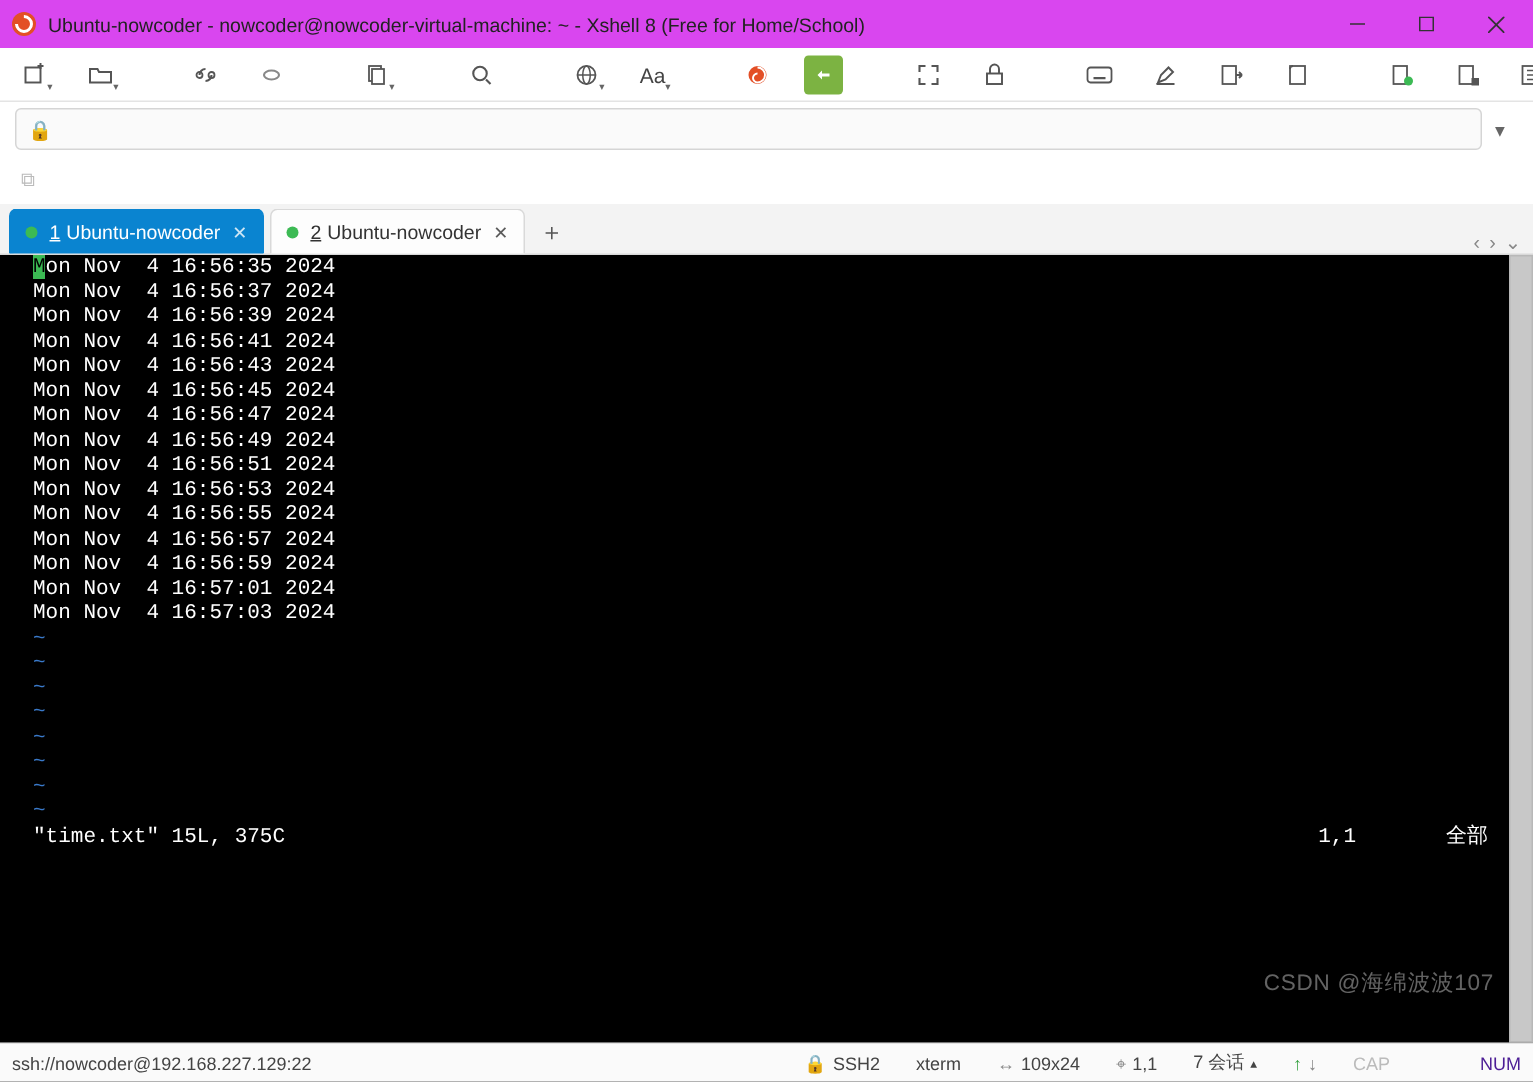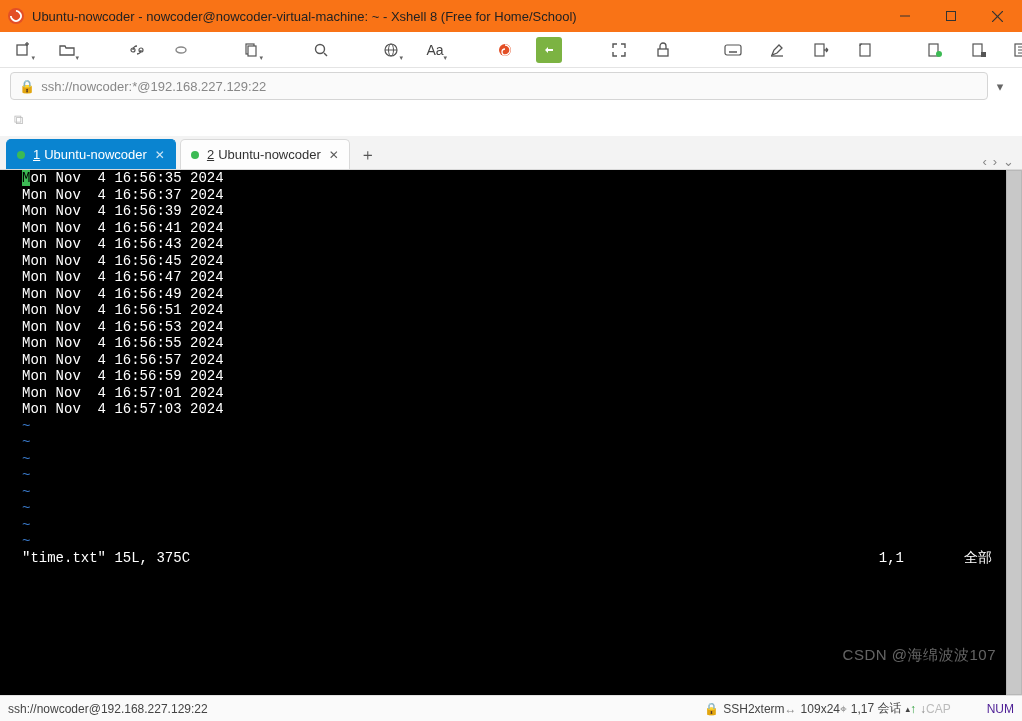--- a/index.html
+++ b/index.html
@@ -1,18 +1,18 @@
 <!DOCTYPE html>
 <html><head>
 <meta charset="utf-8">
 <style>
   * { box-sizing: border-box; margin: 0; padding: 0; }
   html, body { width: 1022px; height: 721px; font-family: "Segoe UI", "Microsoft YaHei", sans-serif; font-size: 13px; background: #f0f0f0; overflow: hidden; }
   .window { display: flex; flex-direction: column; width: 100%; height: 100%; background: #fff; }
-  .titlebar { display: flex; align-items: center; height: 32px; padding: 0 2px 0 8px; background: #f97316; }
+  .titlebar { display: flex; align-items: center; height: 32px; padding: 0 2px 0 8px; background: #d946ef; }
   .titlebar .app-icon { width: 16px; height: 16px; border-radius: 50%; background: #e34f26; display:flex; align-items:center; justify-content:center; }
   .titlebar .app-icon::after{content:""; width:8px;height:8px;border:2px solid #fff;border-radius:50%;border-left-color:transparent;transform:rotate(45deg); }
   .titlebar .title { margin-left: 8px; flex: 1; color: #222; font-size: 13px; white-space: nowrap; overflow: hidden; }
   .win-btn { width: 46px; height: 32px; display: flex; align-items: center; justify-content: center; color: #333; }
   .menubar { display: flex; align-items: center; height: 30px; padding: 0 10px; gap: 2px; }
   .menubar .menu-item { padding: 2px 10px; color: #222; font-size: 14px; }
   .toolbar { display: flex; align-items: center; height: 36px; padding: 0 10px; gap: 18px; border-bottom: 1px solid #e4e4e4; }
   .tbtn { min-width: 26px; height: 26px; display: flex; align-items: center; justify-content: center; color: #444; border-radius: 3px; position: relative; }
   .tbtn .dd { position: absolute; right: 1px; bottom: 1px; font-size: 7px; color: #666; }
   .sep { width: 1px; height: 22px; background: #ddd; margin: 0 4px; }
@@ -35,21 +35,21 @@
   .tab-nav { display:flex; align-items:center; gap:6px; padding-right:8px; color:#888; }
   .terminal-wrap { flex:1; display:flex; background:#000; position:relative; }
   .terminal { flex:1; font-family: "Consolas","Courier New",monospace; font-size:14px; line-height:16.5px; color:#fff; padding:0; white-space:pre; overflow:hidden;margin-left:22px; }
   .terminal .line { height:16.5px; }
   .terminal .tilde { color:#3a7acb; }
   .terminal .cursor { background:#3cba54; color:#000; }
   .terminal .status-row { display:flex; }
   .terminal .status-row .sr-right { margin-left:auto; padding-right:14px; display:flex; gap:60px; }
   .term-scroll { width:16px; background:#f0f0f0; display:flex; flex-direction:column; }
   .term-scroll .thumb { flex:1; background:#c8c8c8; border:1px solid #b8b8b8; }
-  .statusbar { height:26px; display:flex; align-items:center; padding:0 8px; font-size:12px; color:#444; border-top:1px solid #e2e2e2; background:#fafafa; gap:0; }
+  .statusbar { height:26px; display:flex; align-items:center; padding:0 8px; font-size:12px; color:#444; border-top:1px solid #e2e2e2; background:#fafafa; gap:24px; }
   .statusbar .sb-left { flex: 0 0 auto; }
   .statusbar .sb-fill { flex:1; }
   .sb-item { display:flex; align-items:center; gap:4px; }
   .sb-item .ic { color:#888; }
   .sb-item .green-up { color:#2e9e3a; font-weight:bold; }
   .watermark { position:absolute; right:26px; bottom:30px; color:rgba(220,220,220,.45); font-size:15px; pointer-events:none; letter-spacing:.5px; }
   svg { display:block; }
 </style>
 </head>
 <body>
@@ -232,21 +232,20 @@
           <circle cx="13" cy="7.5" r="1" fill="#555"></circle>
         </svg>
       </div>
     <div style="flex:1"></div>
     <div class="tbtn" style="font-size:14px;color:#777;">⋯</div>
   </div>
 
   <div class="addrbar">
     <div class="addr-field">
       <span class="lock">🔒</span>
-      <span>ssh://nowcoder:*@192.168.227.129:22</span>
     </div>
     <div class="addr-dd">▾</div>
   </div>
 
   <div class="hintbar">
     <span class="hicon">⧉</span>
   </div>
 
   <div class="tabstrip" id="tabstrip">
 

